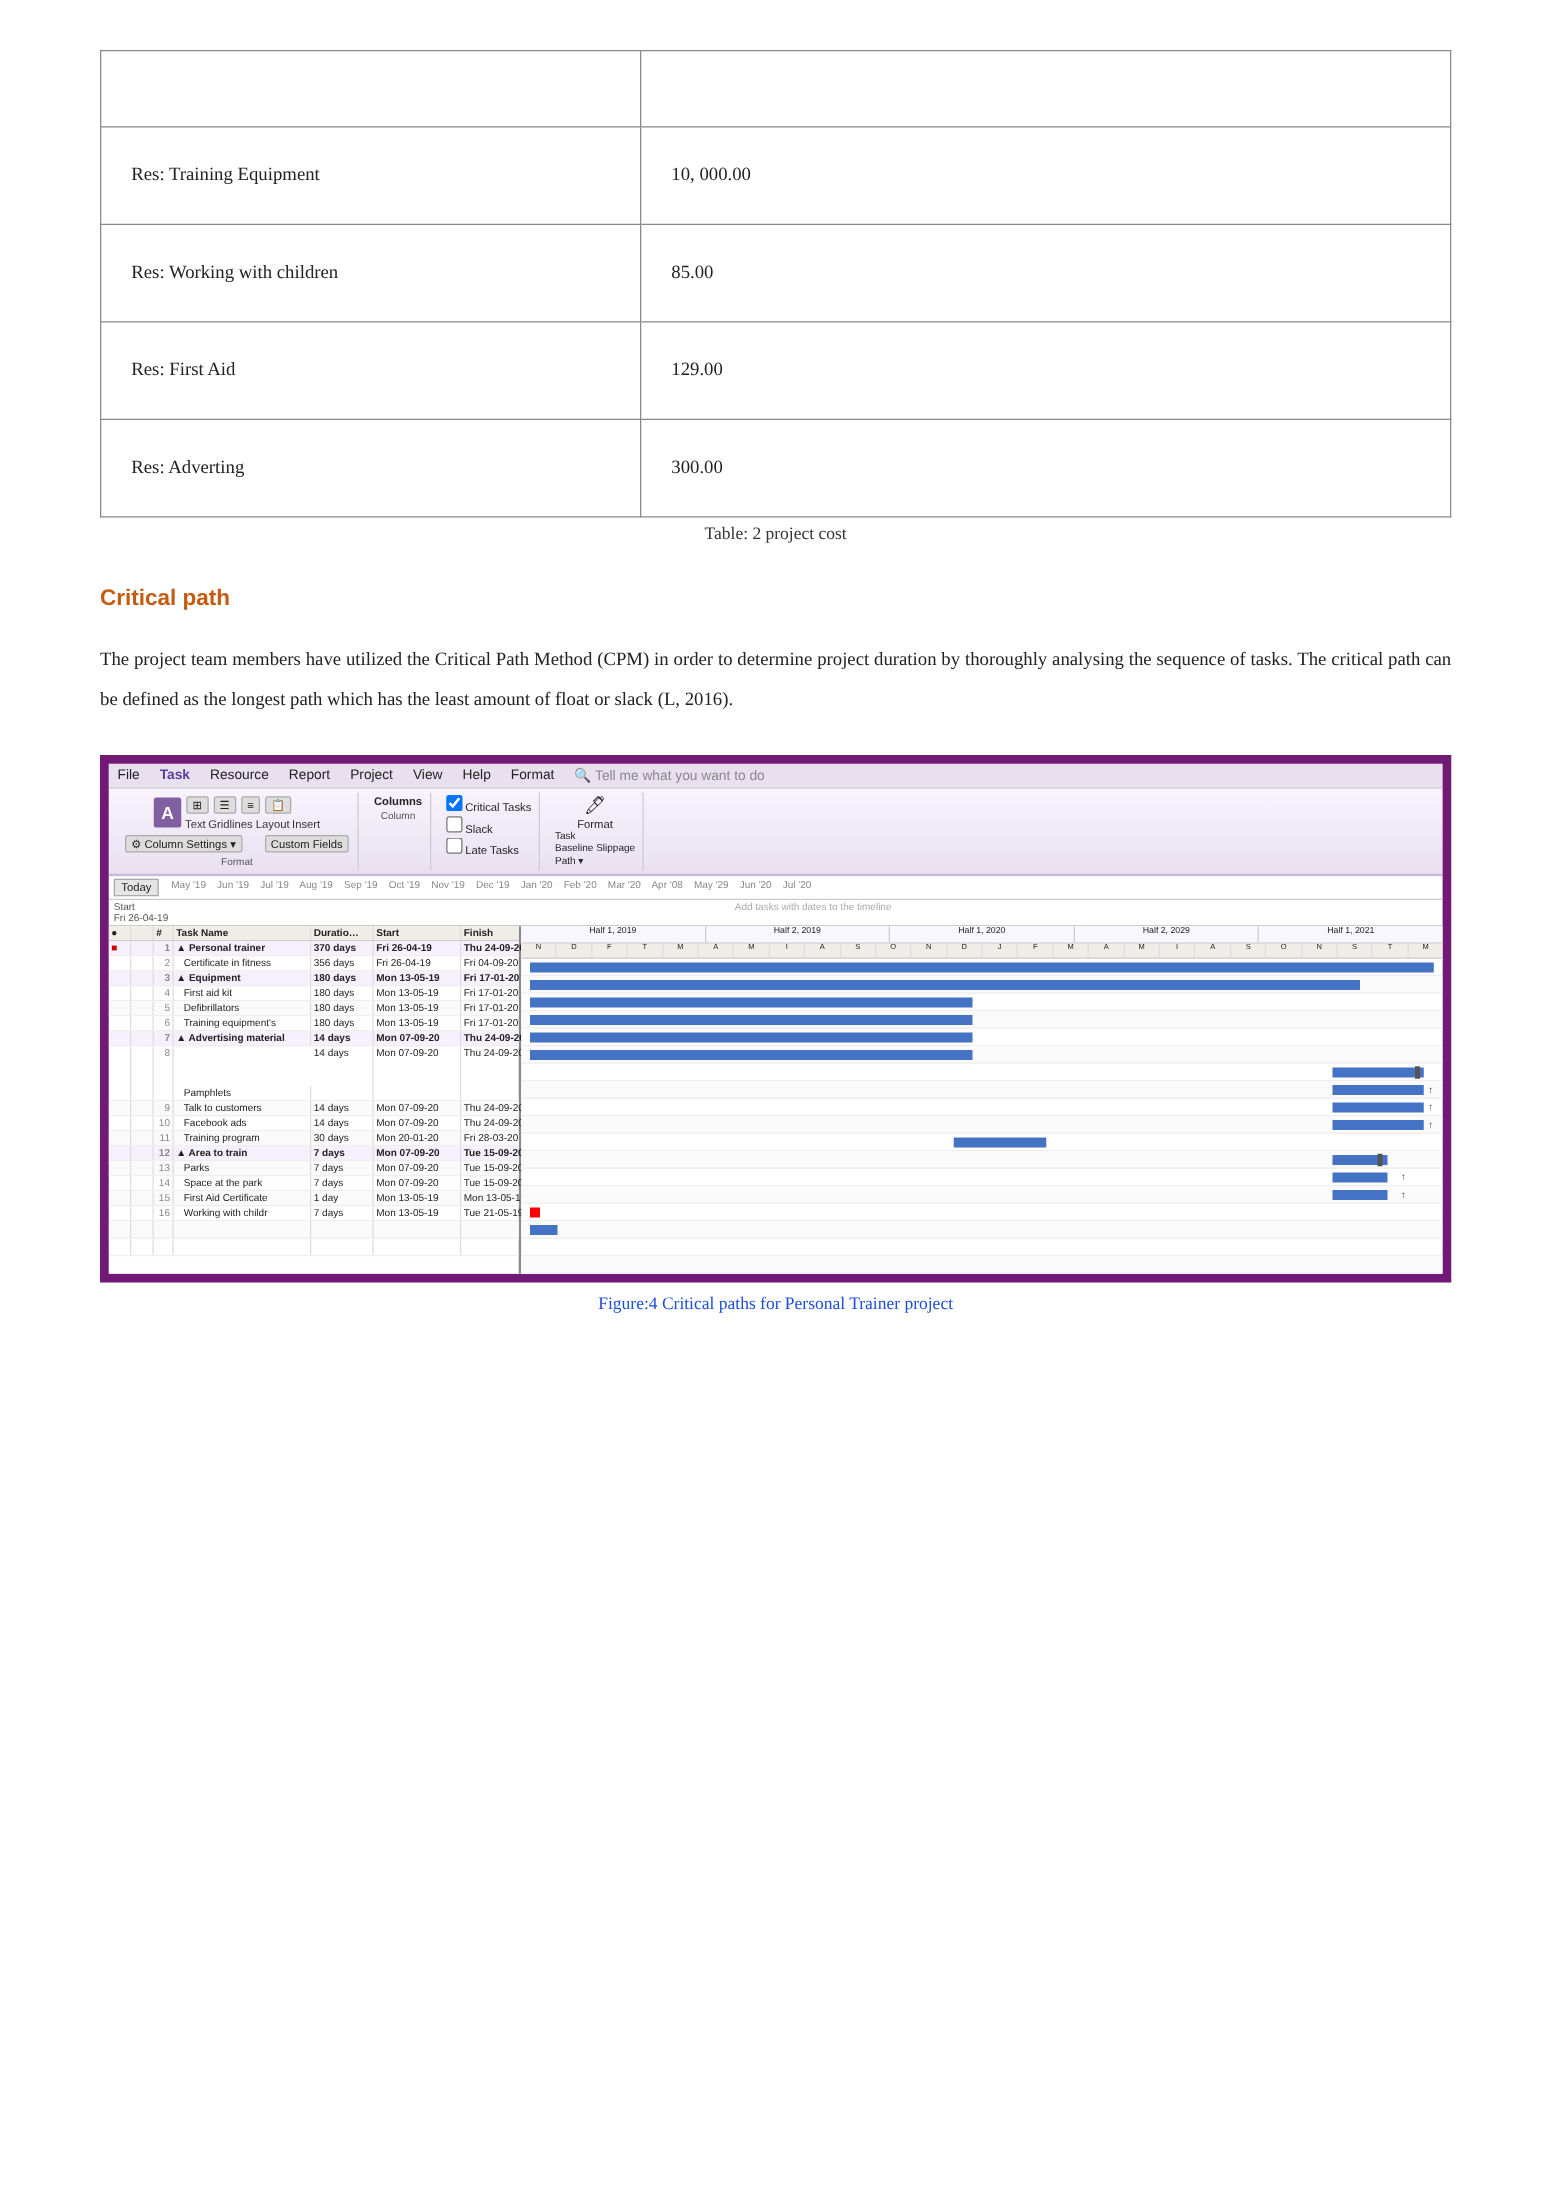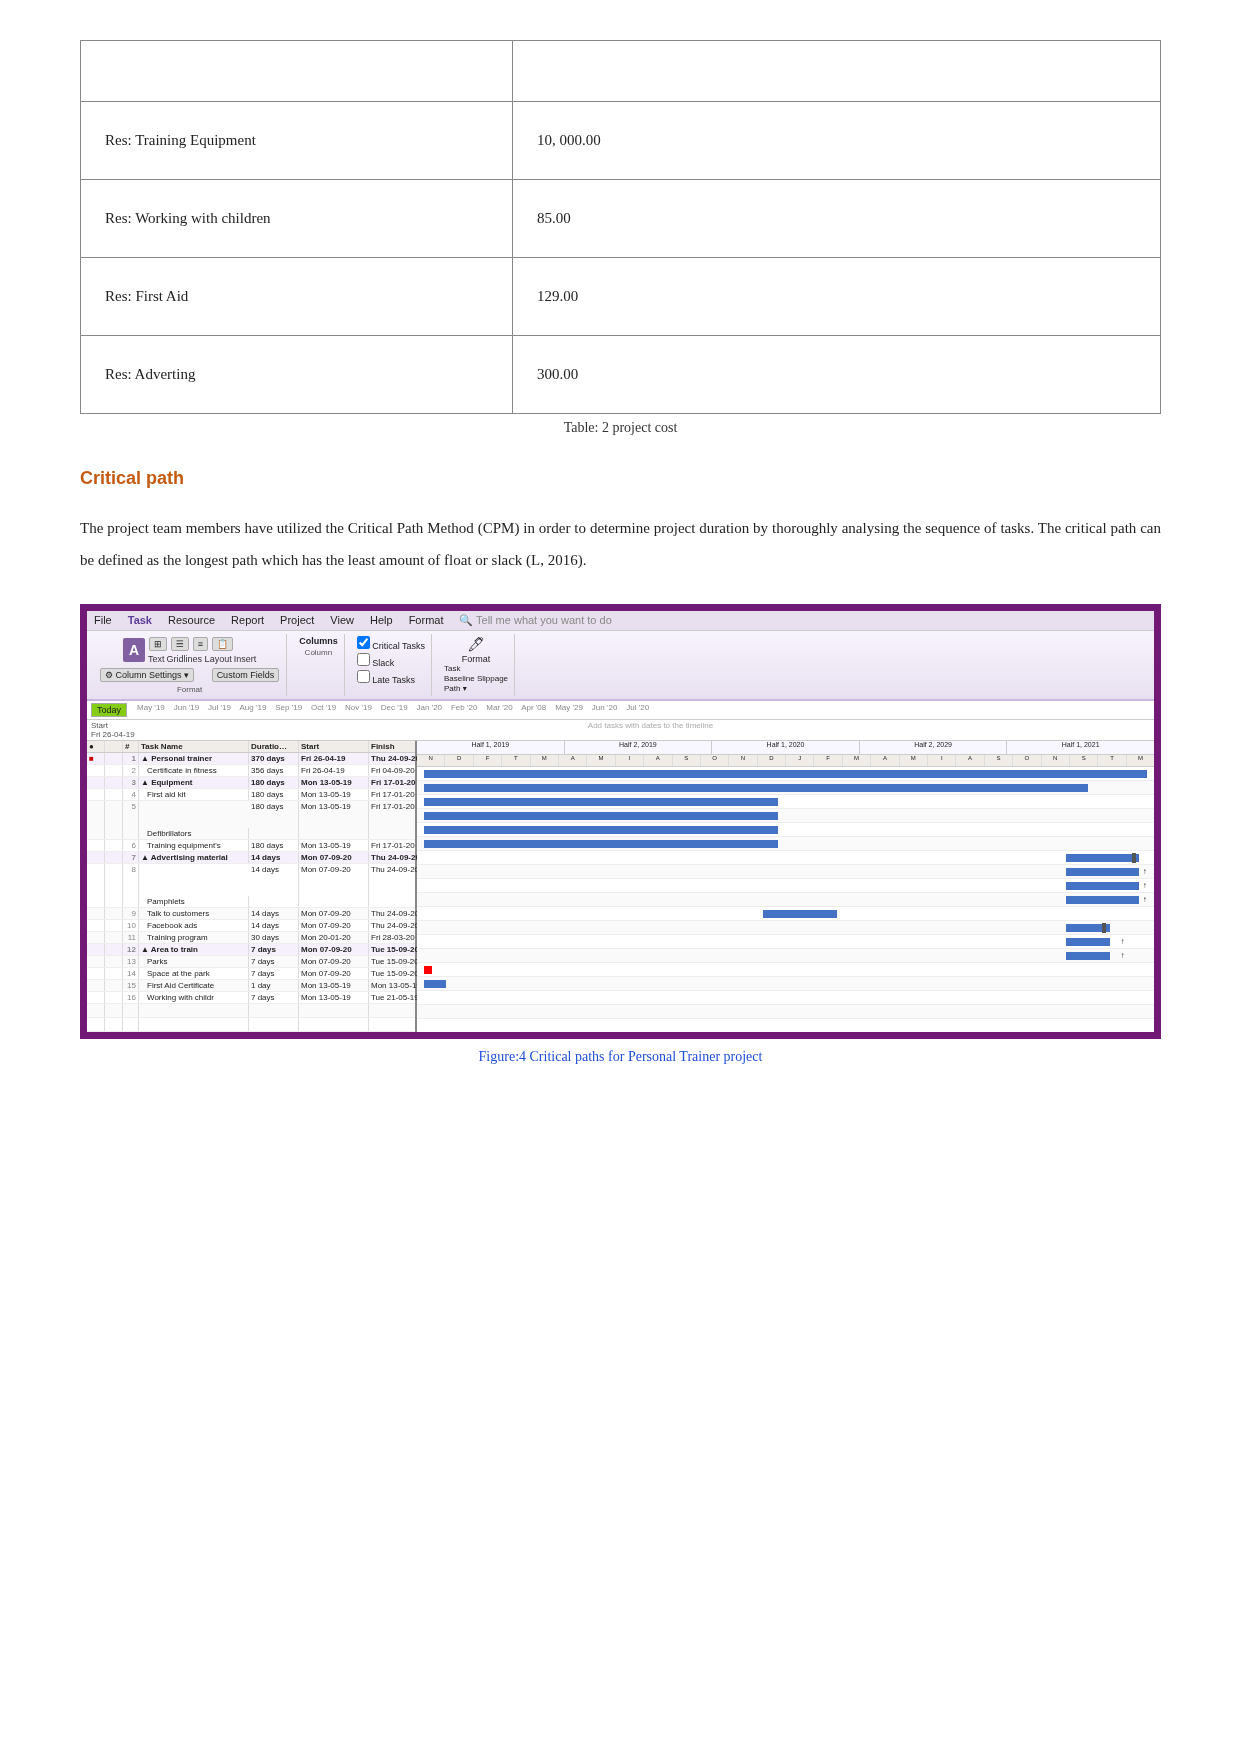--- a/index.html
+++ b/index.html
@@ -287,21 +287,21 @@
       <div style="font-size:8px;display:flex;flex-direction:column;gap:1px;">
         <span>Task</span>
         <span>Baseline Slippage</span>
         <span>Path ▾</span>
       </div>
     </div>
 
   </div>
 
   <div style="background:#fff;border-bottom:1px solid #ccc;padding:2px 4px;font-size:8px;display:flex;gap:10px;">
-    <span style="background:#84cc16;padding:1px 5px;border:1px solid #aaa;font-size:9px;">Today</span>
+    <span style="background:#e5e5e5;padding:1px 5px;border:1px solid #aaa;font-size:9px;">Today</span>
     <span style="color:#888;">May '19 &nbsp;&nbsp; Jun '19 &nbsp;&nbsp; Jul '19 &nbsp;&nbsp; Aug '19 &nbsp;&nbsp; Sep '19 &nbsp;&nbsp; Oct '19 &nbsp;&nbsp; Nov '19 &nbsp;&nbsp; Dec '19 &nbsp;&nbsp; Jan '20 &nbsp;&nbsp; Feb '20 &nbsp;&nbsp; Mar '20 &nbsp;&nbsp; Apr '08 &nbsp;&nbsp; May '29 &nbsp;&nbsp; Jun '20 &nbsp;&nbsp; Jul '20</span>
   </div>
 
   <div style="background:#fff;border-bottom:1px solid #ccc;padding:1px 4px;font-size:8px;display:flex;">
     <span style="width:60px;color:#555;">Start<br>Fri 26-04-19</span>
     <span style="flex:1;text-align:center;color:#aaa;">Add tasks with dates to the timeline</span>
   </div>
 
   <div class="ms-main-area">
 
@@ -350,21 +350,21 @@
         <div class="ms-row-num">4</div>
         <div style="padding-left:8px;">First aid kit</div>
         <div>180 days</div>
         <div>Mon 13-05-19</div>
         <div>Fri 17-01-20</div>
       </div>
       <div class="ms-task-row">
         <div></div>
         <div></div>
         <div class="ms-row-num">5</div>
-        <div style="padding-left:8px;margin-top:27px;">Defibrillators</div>
+        <div style="padding-left:8px;">Defibrillators</div>
         <div>180 days</div>
         <div>Mon 13-05-19</div>
         <div>Fri 17-01-20</div>
       </div>
       <div class="ms-task-row">
         <div></div>
         <div></div>
         <div class="ms-row-num">6</div>
         <div style="padding-left:8px;">Training equipment's</div>
         <div>180 days</div>

